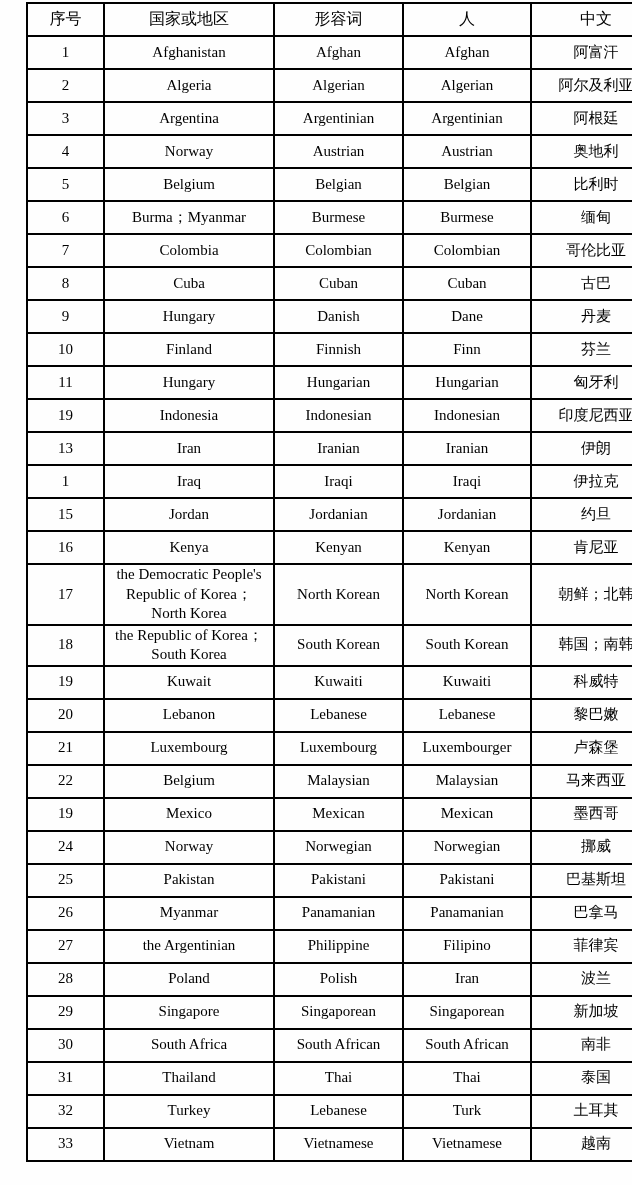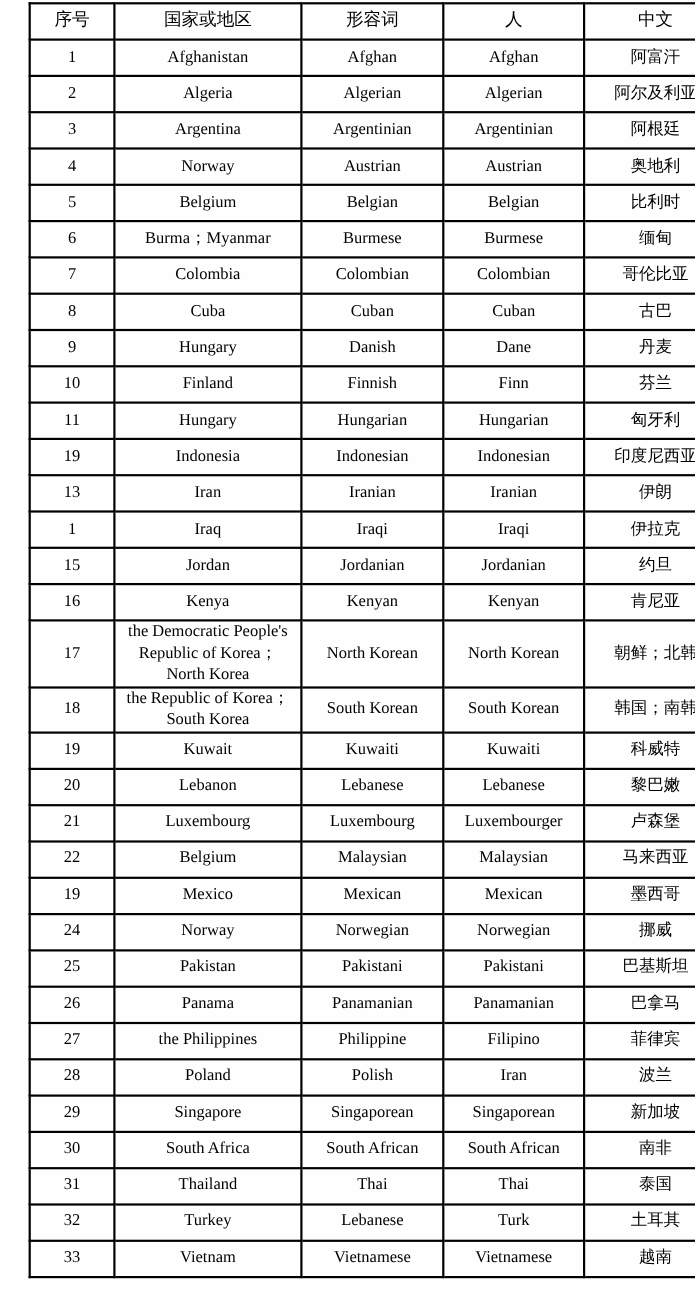--- a/index.html
+++ b/index.html
@@ -234,28 +234,28 @@
         </tr>
         <tr>
           <td class="c0">25</td>
           <td class="c1">Pakistan</td>
           <td class="c2">Pakistani</td>
           <td class="c3">Pakistani</td>
           <td class="c4">巴基斯坦</td>
         </tr>
         <tr>
           <td class="c0">26</td>
-          <td class="c1">Panama</td>
+          <td class="c1">Myanmar</td>
           <td class="c2">Panamanian</td>
           <td class="c3">Panamanian</td>
           <td class="c4">巴拿马</td>
         </tr>
         <tr>
           <td class="c0">27</td>
-          <td class="c1">the Philippines</td>
+          <td class="c1">the Argentinian</td>
           <td class="c2">Philippine</td>
           <td class="c3">Filipino</td>
           <td class="c4">菲律宾</td>
         </tr>
         <tr>
           <td class="c0">28</td>
           <td class="c1">Poland</td>
           <td class="c2">Polish</td>
           <td class="c3">Iran</td>
           <td class="c4">波兰</td>

